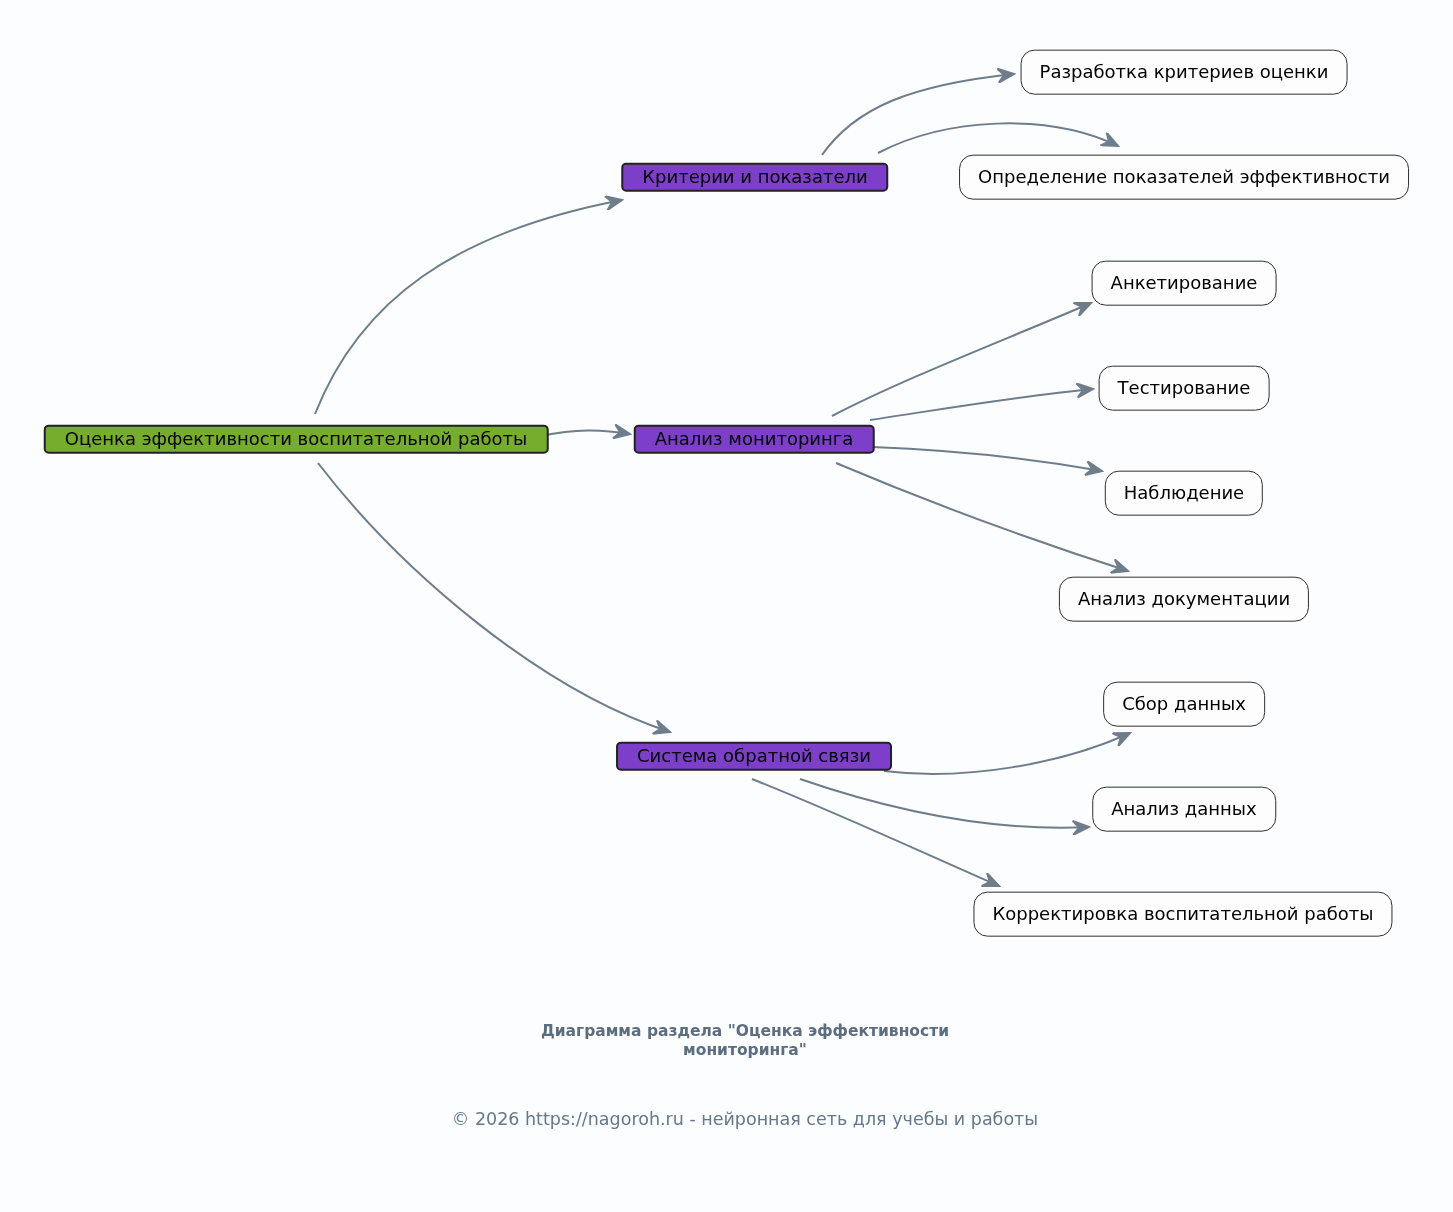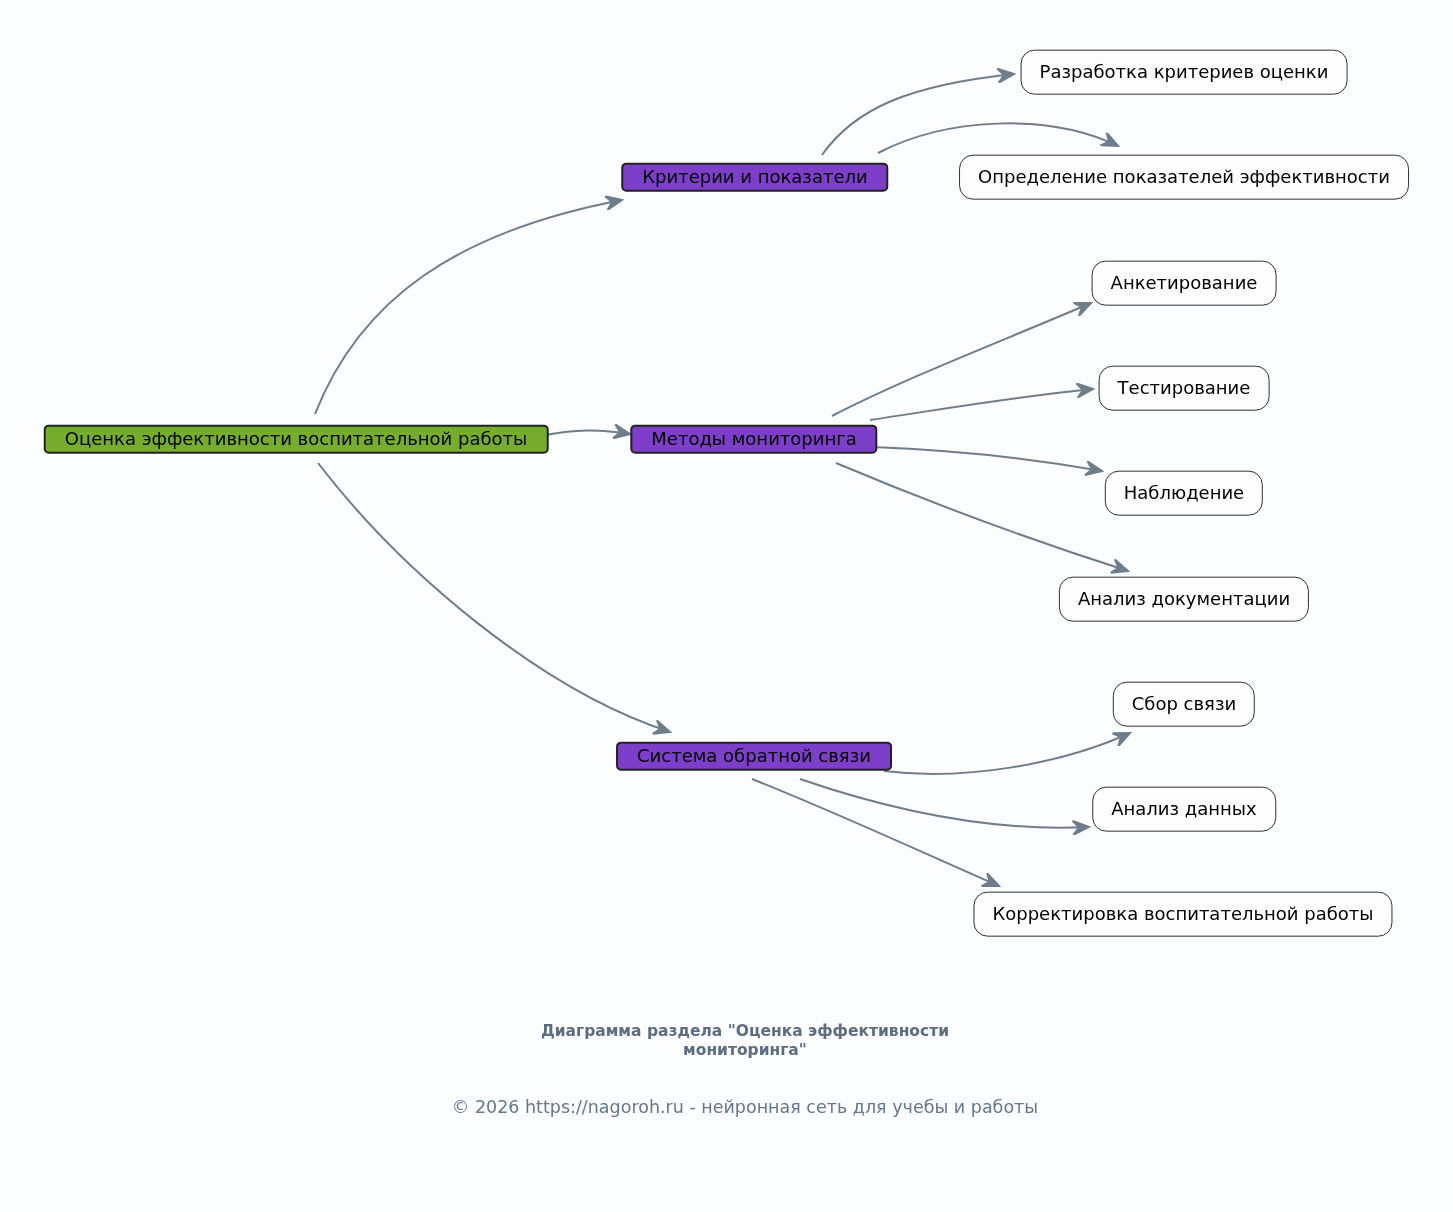--- a/index.html
+++ b/index.html
@@ -59,21 +59,21 @@
   .footer .separator{
     font-size:15px;
     letter-spacing:0;
     color:#7c8b99;
     margin-top:8px;
     line-height:1;
     white-space:nowrap;
     overflow:hidden;
   }
   .footer .copyright{
-    margin-top:14px;
+    margin-top:26px;
     font-size:17.5px;
     color:#63788c;
   }
 </style>
 </head>
 <body>
 
 <div class="canvas">
 
   <svg class="edges" viewBox="0 0 1453 1212" xmlns="http://www.w3.org/2000/svg">
@@ -91,30 +91,30 @@
     <path d="M 870 420 C 950 408 1020 396 1093 389" marker-end="url(#arrow)"></path>
     <path d="M 872 447 C 950 450 1030 458 1102 471" marker-end="url(#arrow)"></path>
     <path d="M 836 463 C 940 507 1050 546 1128 571" marker-end="url(#arrow)"></path>
     <path d="M 884 771 C 965 781 1062 764 1130 733" marker-end="url(#arrow)"></path>
     <path d="M 800 779 C 890 810 990 832 1089 827" marker-end="url(#arrow)"></path>
     <path d="M 752 779 C 840 814 930 856 999 886" marker-end="url(#arrow)"></path>
   </svg>
 
   <div class="node root" style="left:296px;top:439px">Оценка эффективности воспитательной работы</div>
   <div class="node branch" style="left:755px;top:177px">Критерии и показатели</div>
-  <div class="node branch" style="left:754px;top:439px">Методы мониторинга</div>
+  <div class="node branch" style="left:754px;top:439px">Анализ мониторинга</div>
   <div class="node branch" style="left:754px;top:756px">Система обратной связи</div>
 
   <div class="node leaf" style="left:1184px;top:72px">Разработка критериев оценки</div>
   <div class="node leaf" style="left:1184px;top:177px">Определение показателей эффективности</div>
   <div class="node leaf" style="left:1184px;top:283px">Анкетирование</div>
   <div class="node leaf" style="left:1184px;top:388px">Тестирование</div>
   <div class="node leaf" style="left:1184px;top:493px">Наблюдение</div>
   <div class="node leaf" style="left:1184px;top:599px">Анализ документации</div>
-  <div class="node leaf" style="left:1184px;top:704px">Сбор связи</div>
+  <div class="node leaf" style="left:1184px;top:704px">Сбор данных</div>
   <div class="node leaf" style="left:1183px;top:914px">Корректировка воспитательной работы</div>
   <div class="node leaf" style="left:1184px;top:809px">Анализ данных</div>
 
   <div class="footer">
     <div class="caption">
       <div>Диаграмма раздела "Оценка эффективности</div>
       <div>мониторинга"</div>
     </div>
     <div class="separator">________________________________________________</div>
     <div class="copyright">© 2026 https://nagoroh.ru - нейронная сеть для учебы и работы</div>

